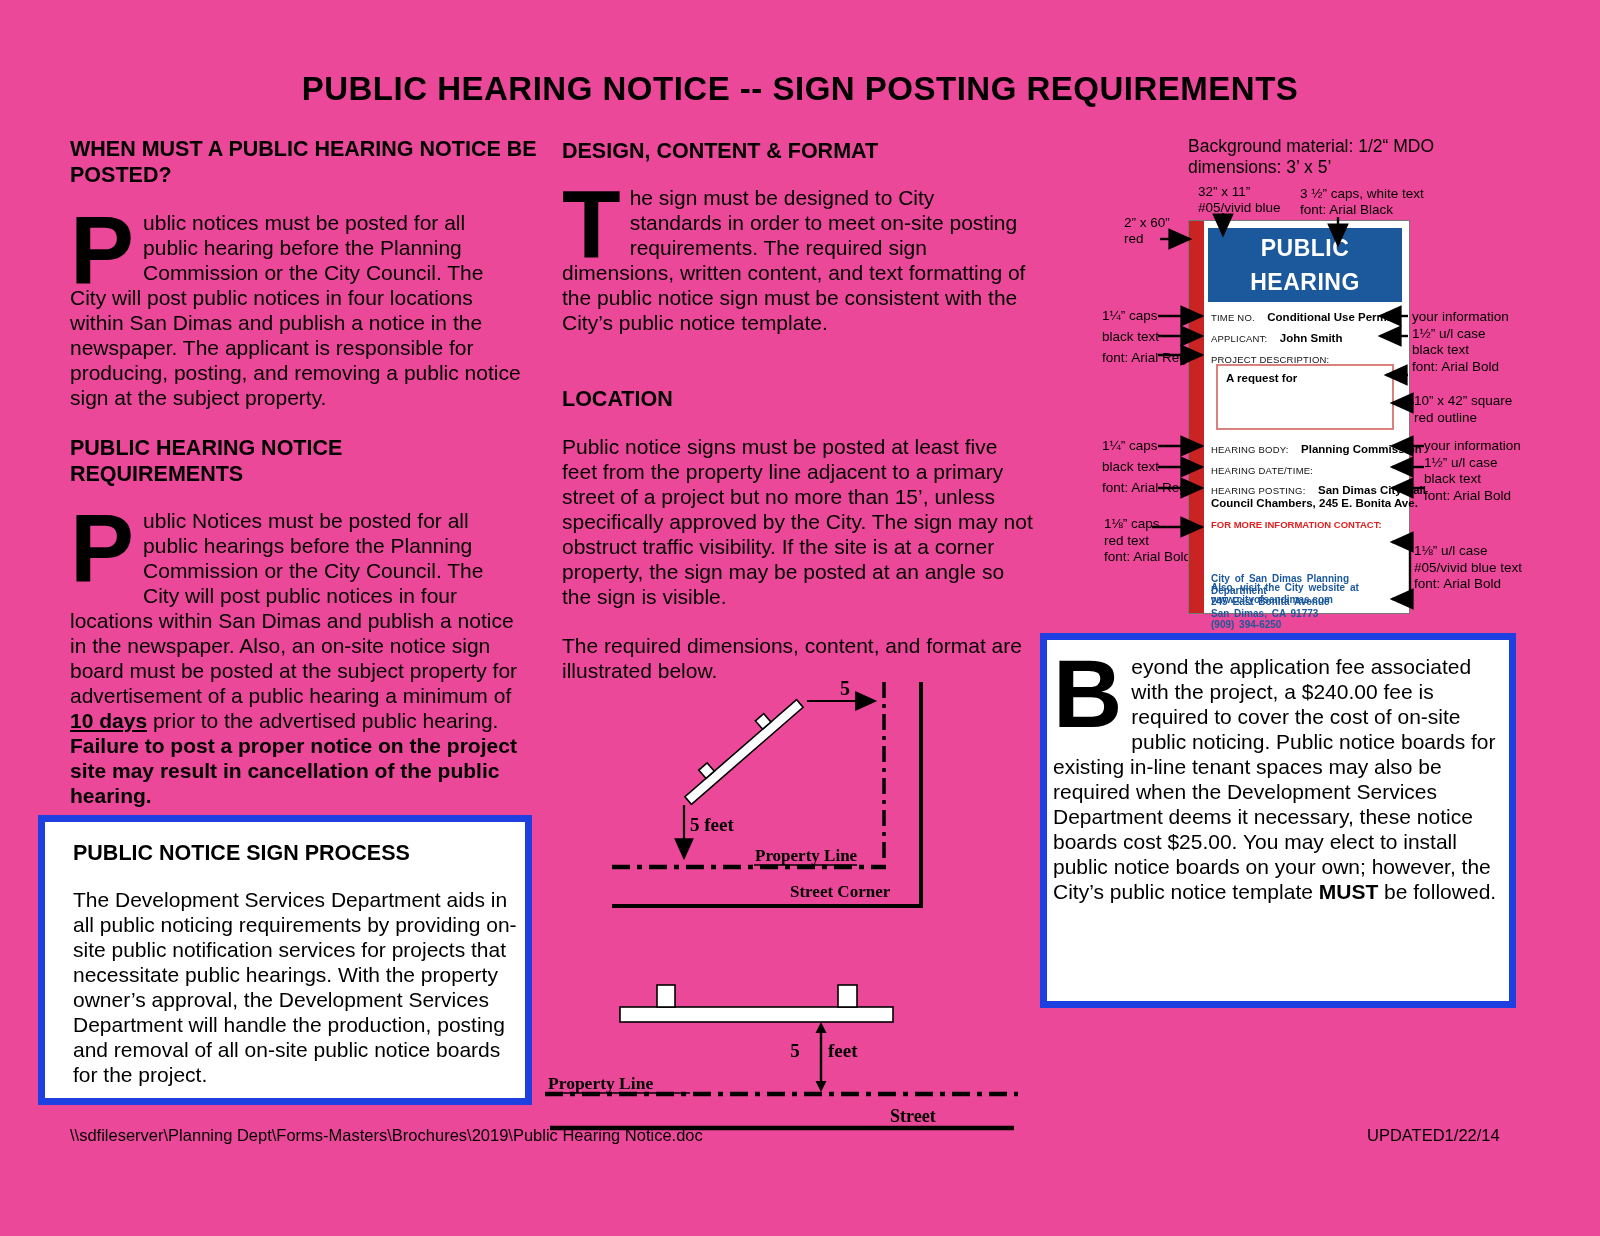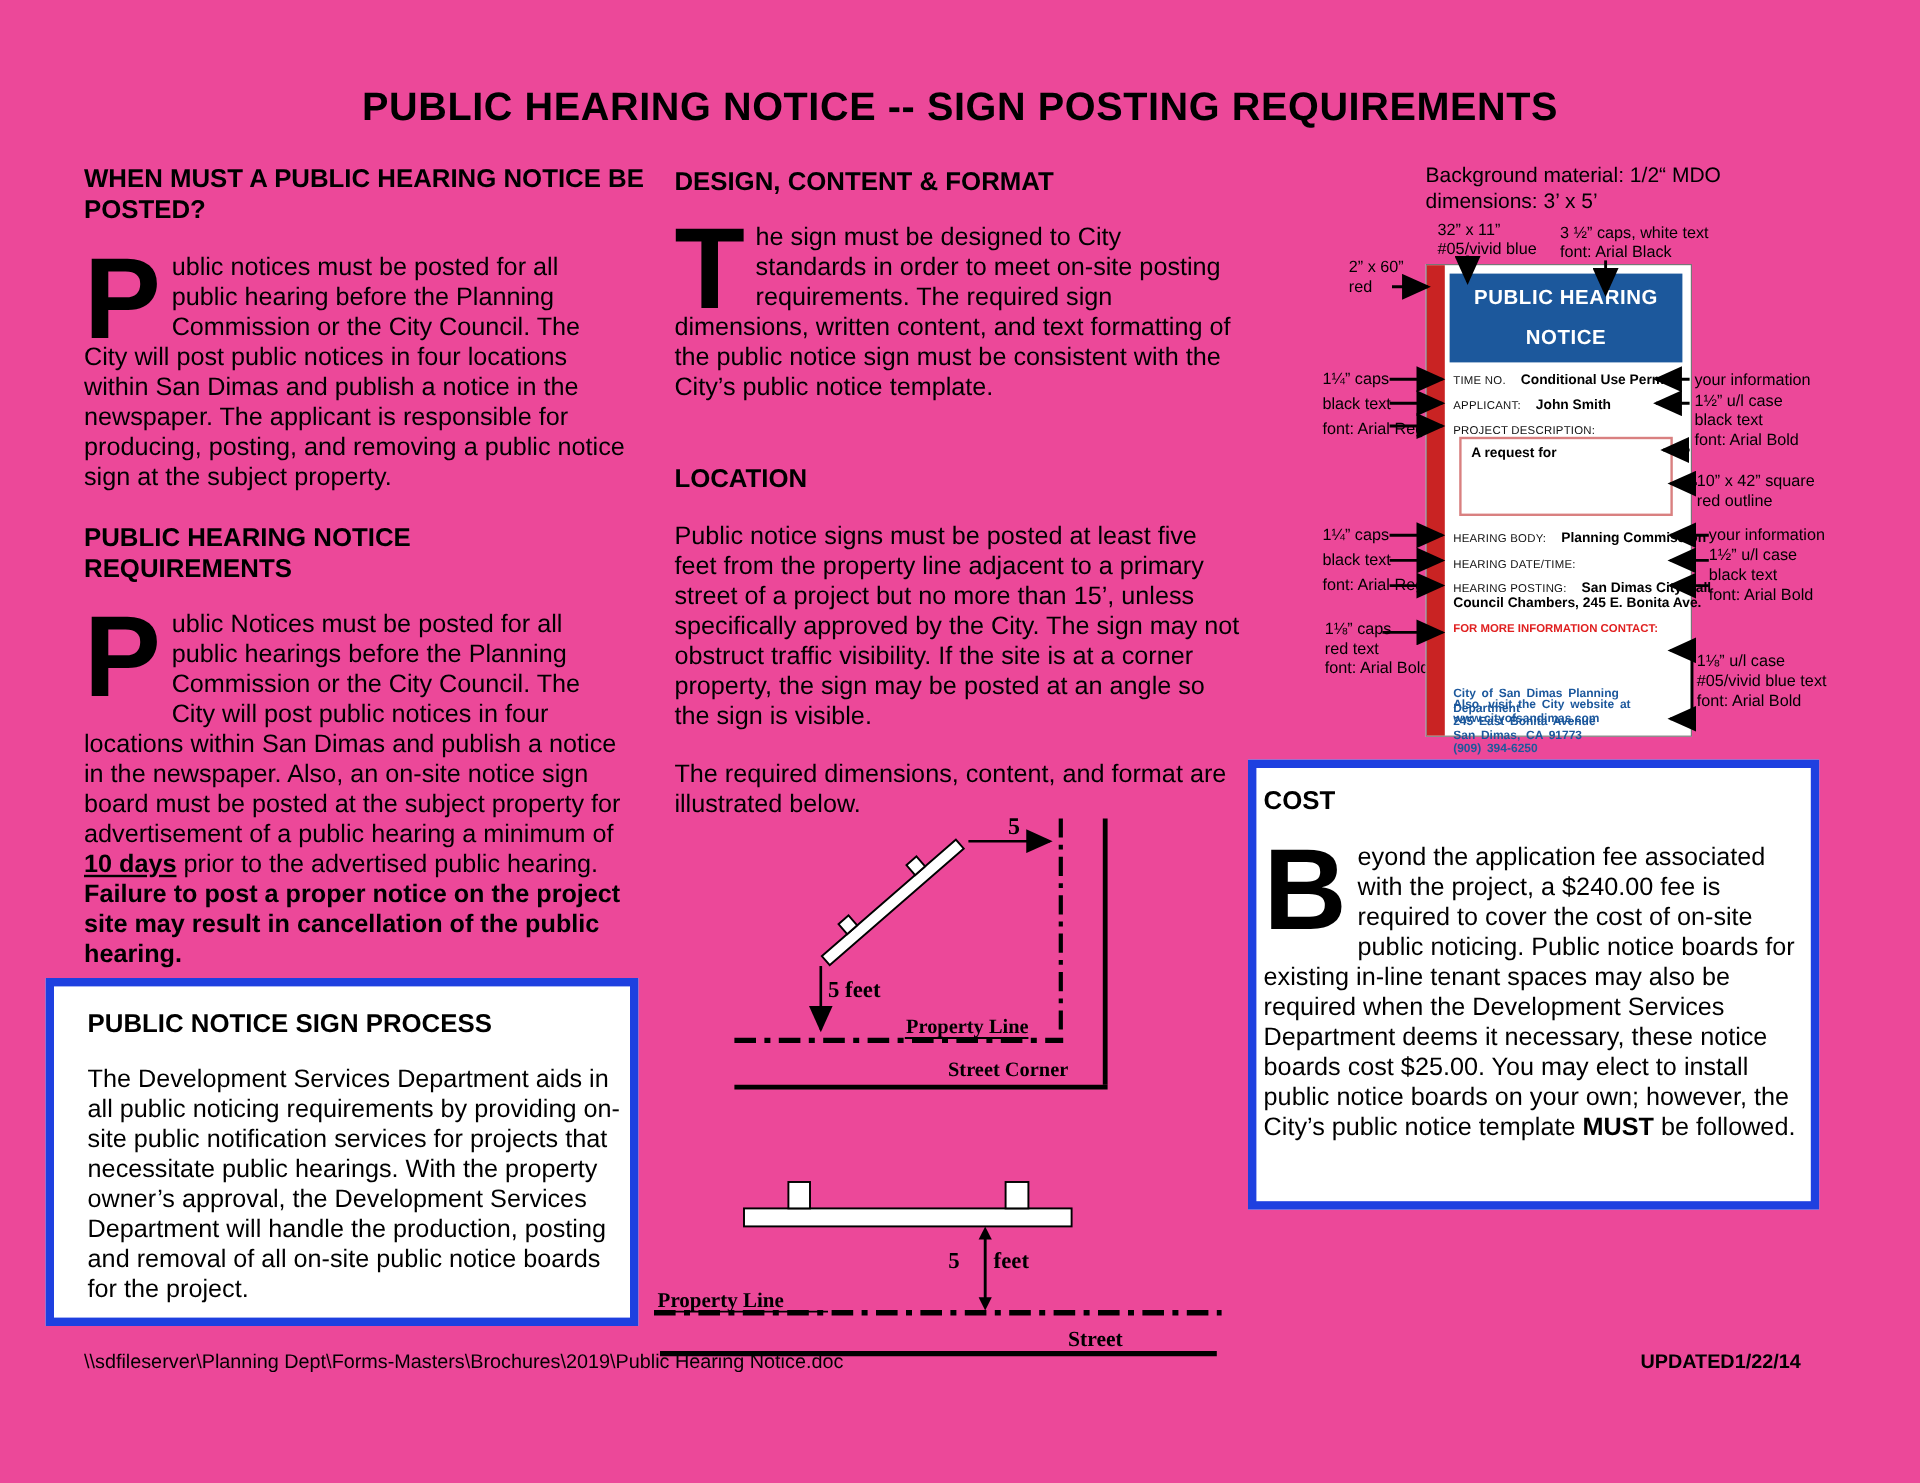--- a/index.html
+++ b/index.html
@@ -15,21 +15,21 @@
   .dc3{height:72px;}
   .dc4{height:95px;}
   .b{font-weight:bold;}
   .bu{font-weight:bold;text-decoration:underline;}
   .bluebox{position:absolute;border:7px solid #1e40e0;background:#fff;box-sizing:border-box;}
   .anno{position:absolute;font-size:13.5px;line-height:16.5px;color:#000;}
   .sign{position:absolute;left:148px;top:37px;width:220px;height:392px;
         border:1px solid #777;background:#fff;box-sizing:content-box;}
   .stripe{position:absolute;left:0;top:0;width:15px;height:392px;background:#c92323;}
   .bluehead{position:absolute;left:19px;top:7px;width:194px;height:74px;background:#1c589c;
-            color:#fff;font-weight:bold;text-align:center;font-size:17px;line-height:34px;
+            color:#fff;font-weight:bold;text-align:center;font-size:23px;line-height:34px;
             letter-spacing:.5px;padding-top:3px;box-sizing:border-box;}
   .srow{position:absolute;left:22px;white-space:nowrap;}
   .slabel{font-size:9.5px;letter-spacing:.2px;color:#111;}
   .sval{font-size:11.5px;font-weight:bold;margin-left:8px;}
   .redbox{position:absolute;left:27px;top:143px;width:178px;height:66px;
           border:2px solid #d98080;box-sizing:border-box;}
   .redbox .sval{margin:6px 0 0 8px;display:inline-block;}
   .chead{position:absolute;left:22px;top:298px;font-size:9.5px;font-weight:bold;color:#e02020;}
   .cblue{position:absolute;left:22px;font-size:10px;font-weight:bold;color:#1c589c;
          line-height:11.5px;word-spacing:2px;}
@@ -209,22 +209,21 @@
       <line x1="384" y1="263" x2="352" y2="263" stroke="#000" stroke-width="2.4" marker-end="url(#ah2)"></line>
       <line x1="384" y1="284" x2="352" y2="284" stroke="#000" stroke-width="2.4" marker-end="url(#ah2)"></line>
       <line x1="384" y1="305" x2="352" y2="305" stroke="#000" stroke-width="2.4" marker-end="url(#ah2)"></line>
       <line x1="370" y1="359" x2="370" y2="416" stroke="#000" stroke-width="2.4"></line>
       <line x1="370" y1="359" x2="352" y2="359" stroke="#000" stroke-width="2.4" marker-end="url(#ah2)"></line>
       <line x1="370" y1="416" x2="352" y2="416" stroke="#000" stroke-width="2.4" marker-end="url(#ah2)"></line>
     </svg>
   </div>
 
   <div class="bluebox" style="left:1040px;top:633px;width:476px;height:375px;padding:14px 6px 0 6px;">
-    <h2 class="sec" style="margin-bottom:22px;">COST</h2>
     <p class="body" style="width:448px;">
       <span class="dc dc4">B</span><span>eyond the application fee associated with the project, a $240.00 fee is required to cover the cost of on-site public noticing.  Public notice boards for existing in-line tenant spaces may also be required when the Development Services Department deems it necessary, these notice boards cost $25.00.  You may elect to install public notice boards on your own; however, the City’s public notice template </span><span class="b">MUST</span><span> be followed.</span>
     </p>
   </div>
 
   <div class="footer" style="left:70px;top:1126px;">\\sdfileserver\Planning Dept\Forms-Masters\Brochures\2019\Public Hearing Notice.doc</div>
-  <div class="footer" style="left:1367px;top:1126px;font-weight:bold;">UPDATED1/22/14</div>
+  <div class="footer" style="left:1367px;top:1126px;">UPDATED1/22/14</div>
 
 </div>
 
 </body></html>

